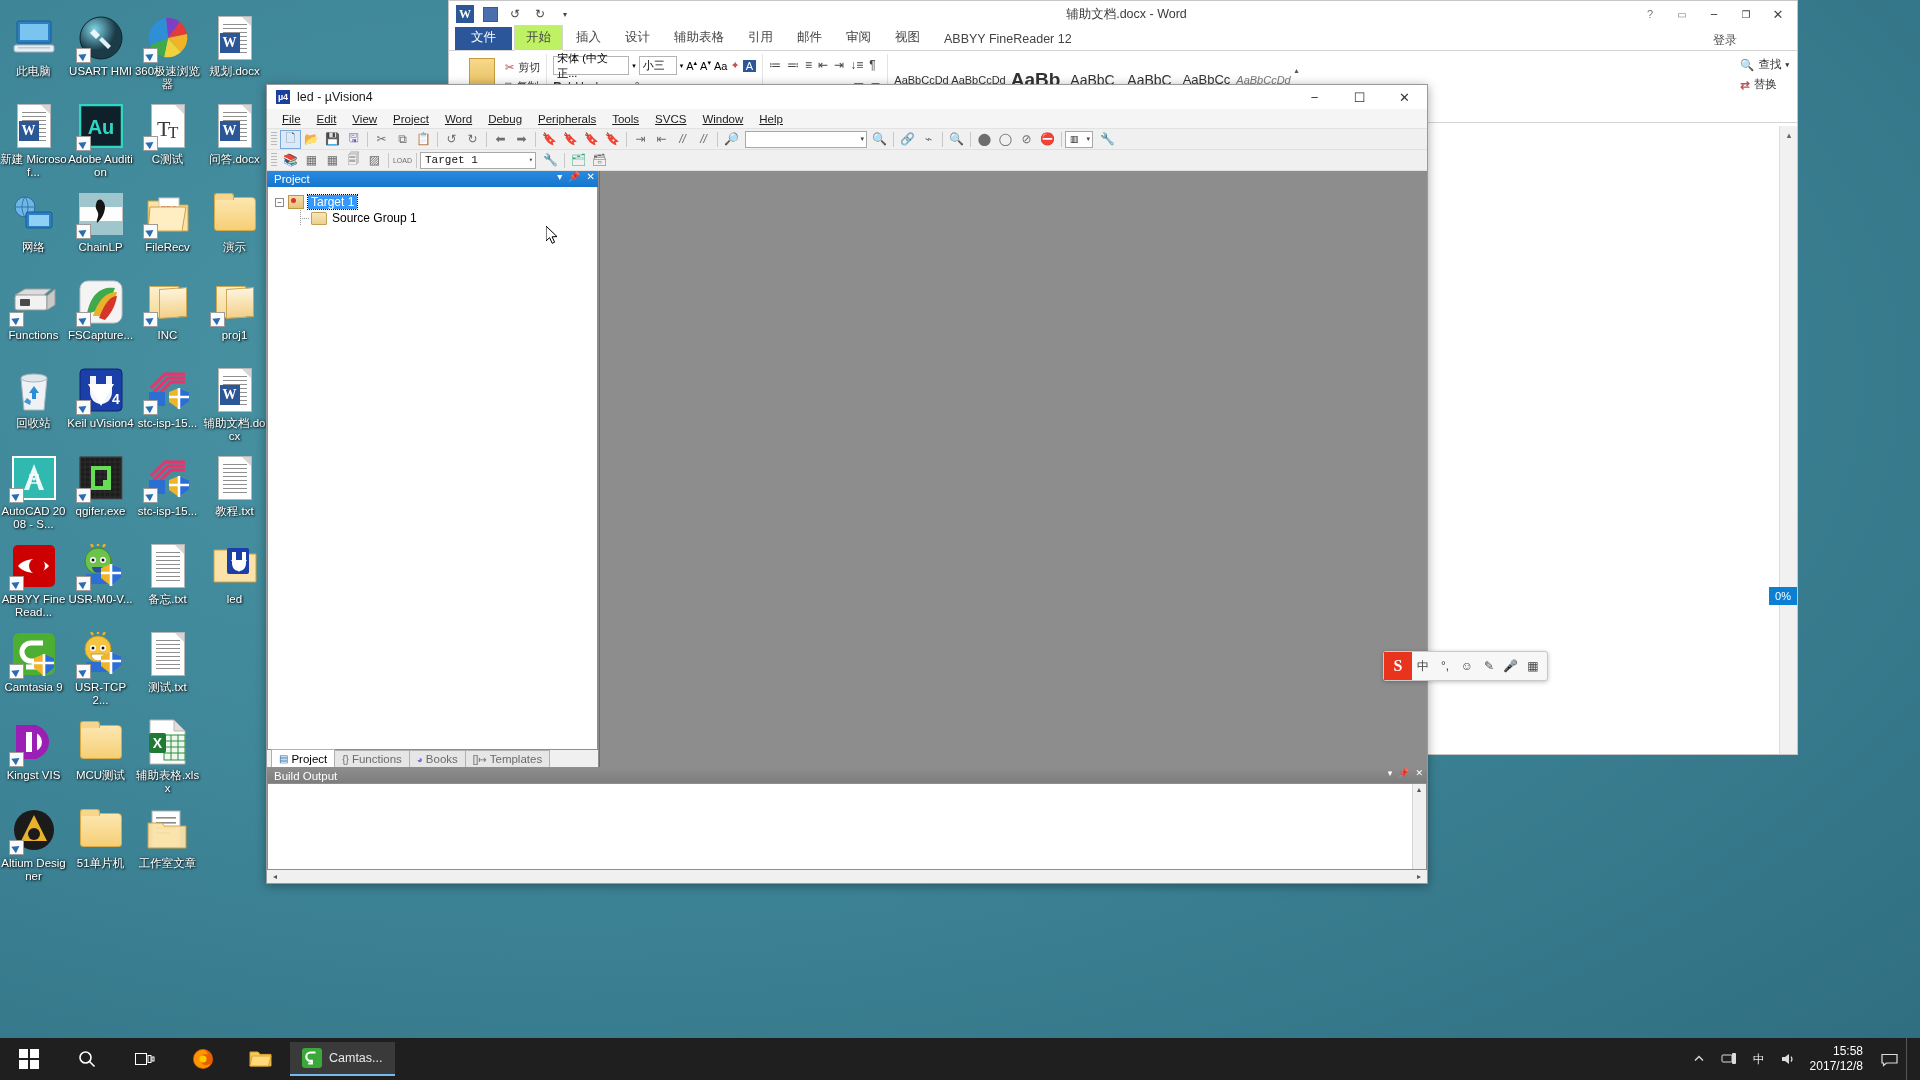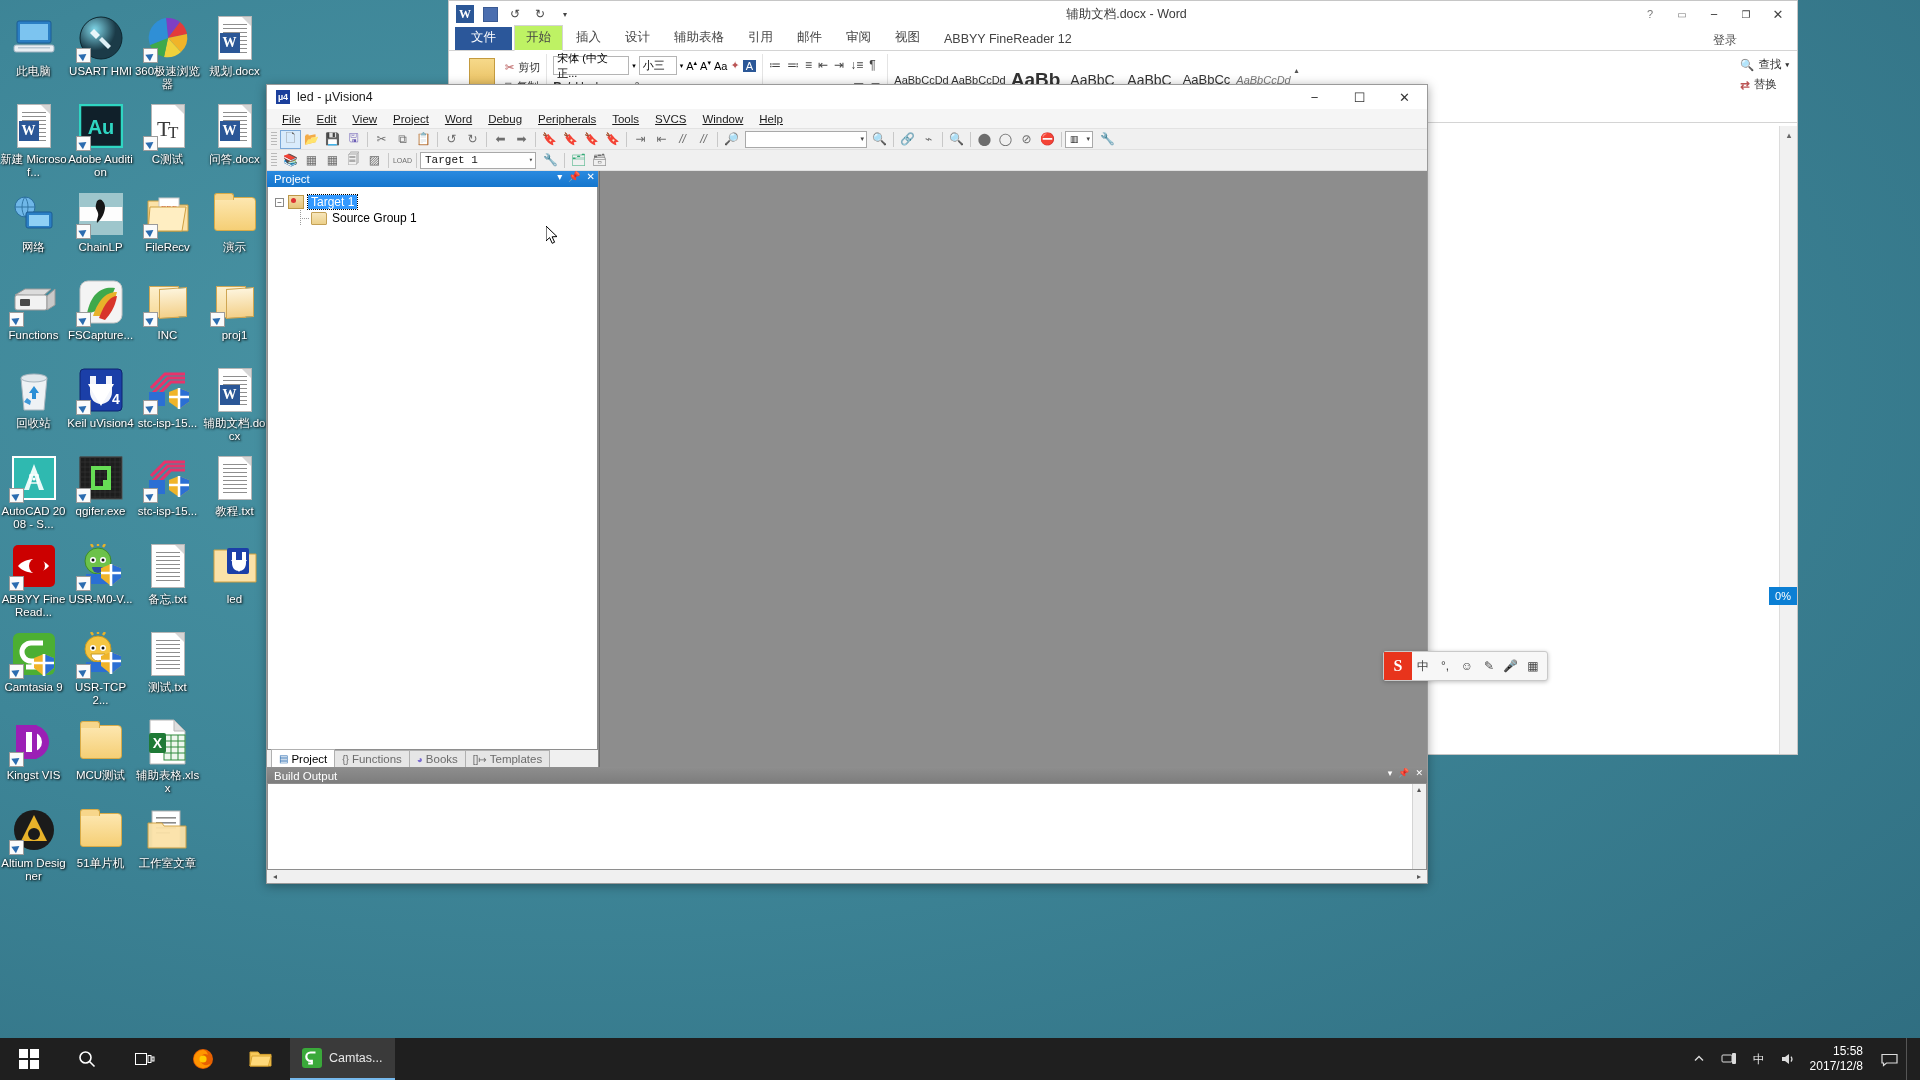--- a/index.html
+++ b/index.html
@@ -352,21 +352,21 @@
   #taskbar {
     position:absolute; left:0; bottom:0; width:1920px; height:42px;
     background:#1f1f1f;
     display:flex; align-items:center;
     color:#fff;
   }
   #start-btn { width:58px;height:42px;display:flex;align-items:center;justify-content:center; }
   .tb-icon { width:58px;height:42px;display:flex;align-items:center;justify-content:center; }
   #task-apps { display:flex; align-items:center; }
   .task-app {
-    height:42px; display:flex; align-items:center; gap:7px;
+    height:34px; display:flex; align-items:center; gap:7px;
     padding:0 12px; font-size:12.5px; color:#e8e8e8;
   }
   .task-app.active { background:#3a3a3a; border-bottom:2px solid #76b9ed; }
   #tray {
     margin-left:auto; display:flex; align-items:center; gap:0; padding-right:4px;
   }
   .tray-item { padding:0 8px; font-size:11.5px; color:#eaeaea; display:flex; align-items:center; }
   #clock { text-align:right; line-height:15px; font-size:12px; padding:0 10px 0 6px; }
   #show-desktop { width:10px; height:42px; border-left:1px solid #555; }
 

